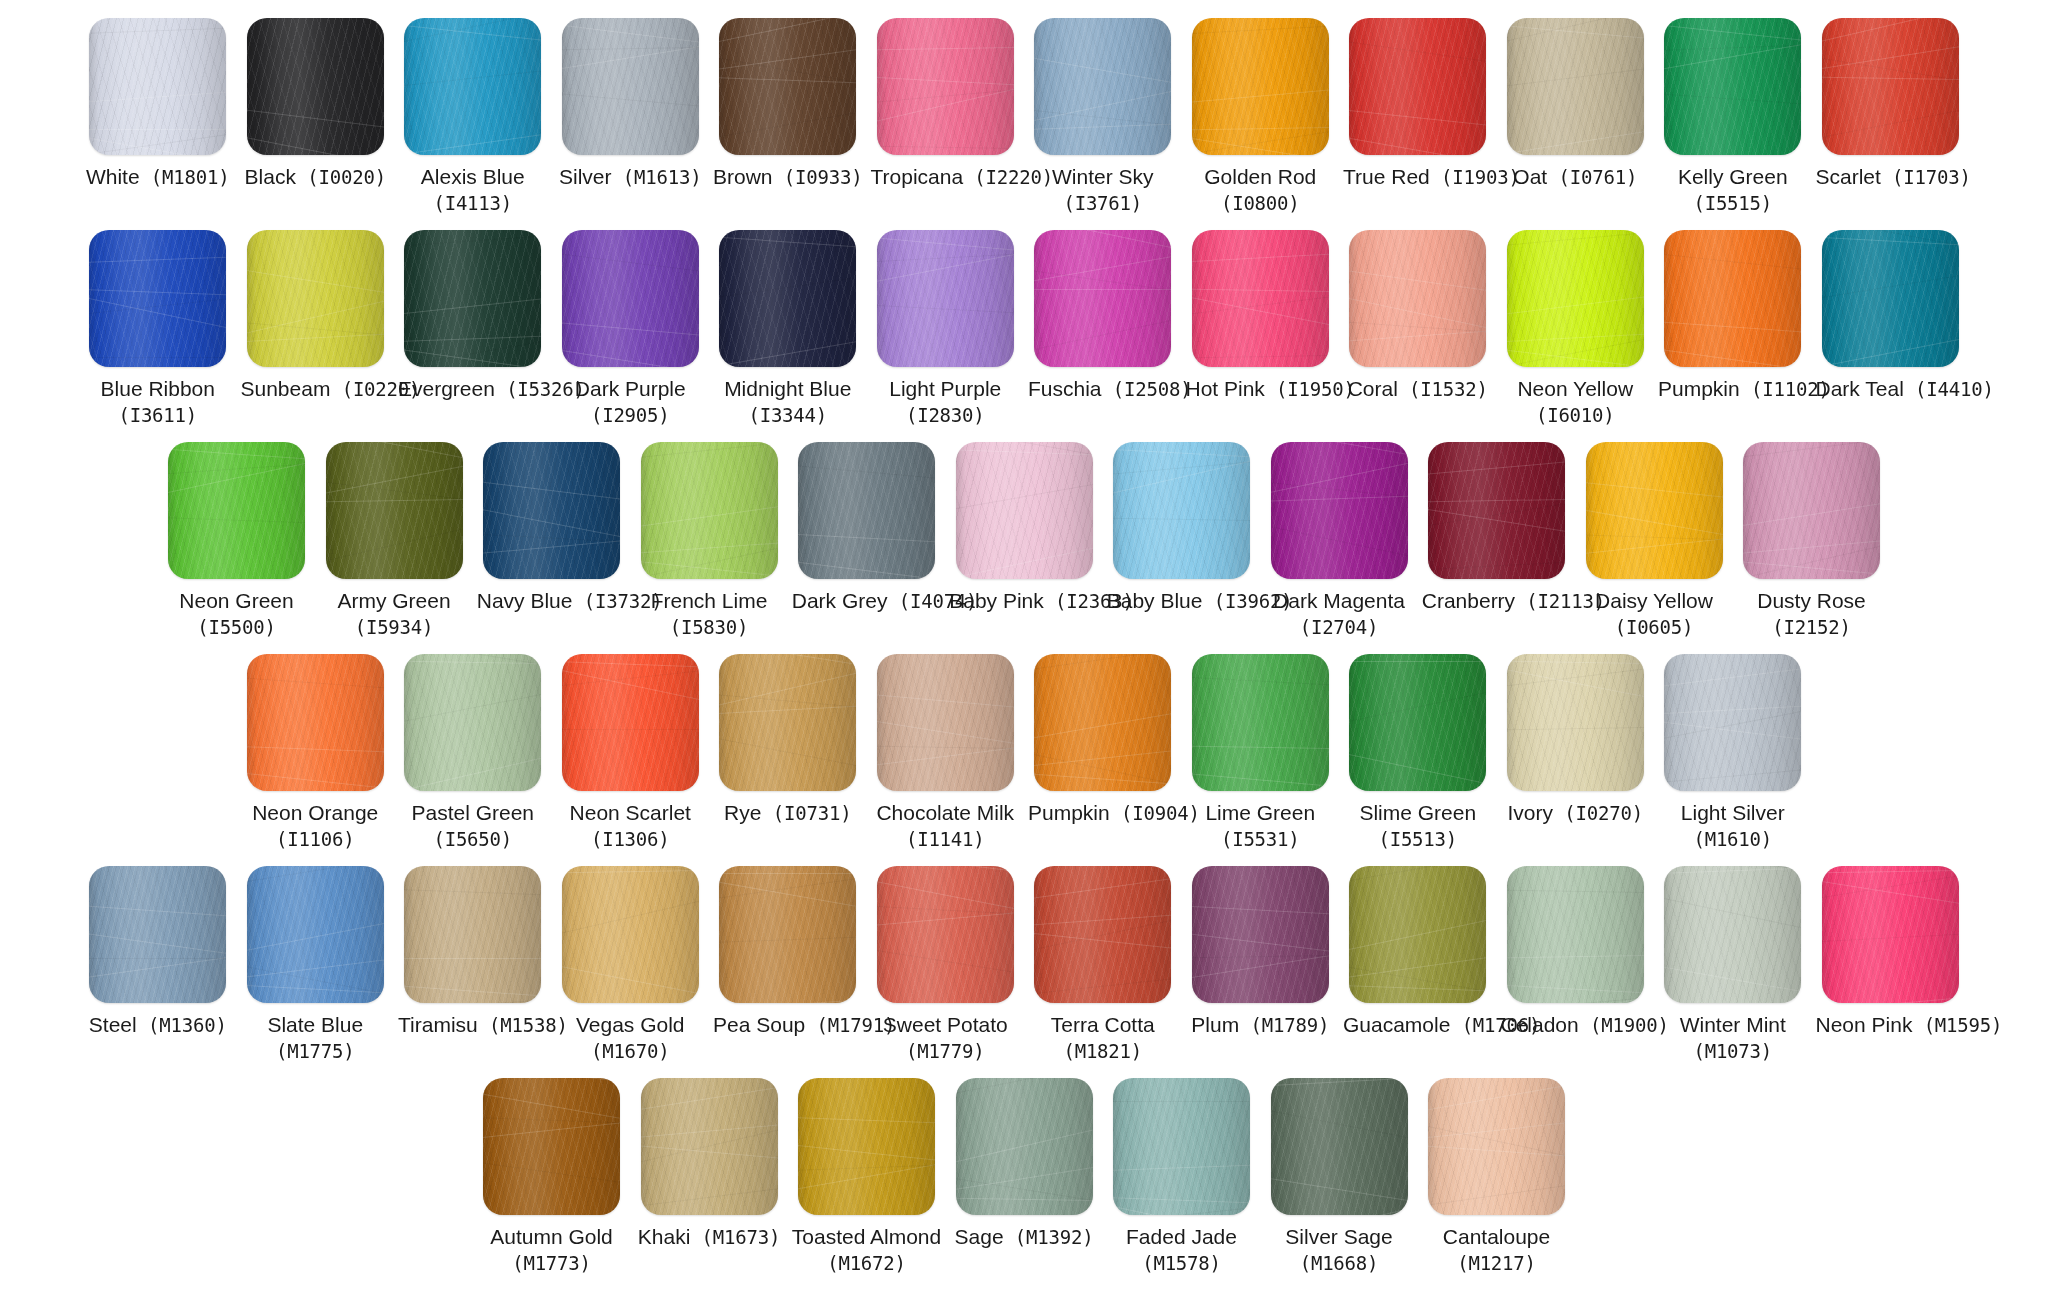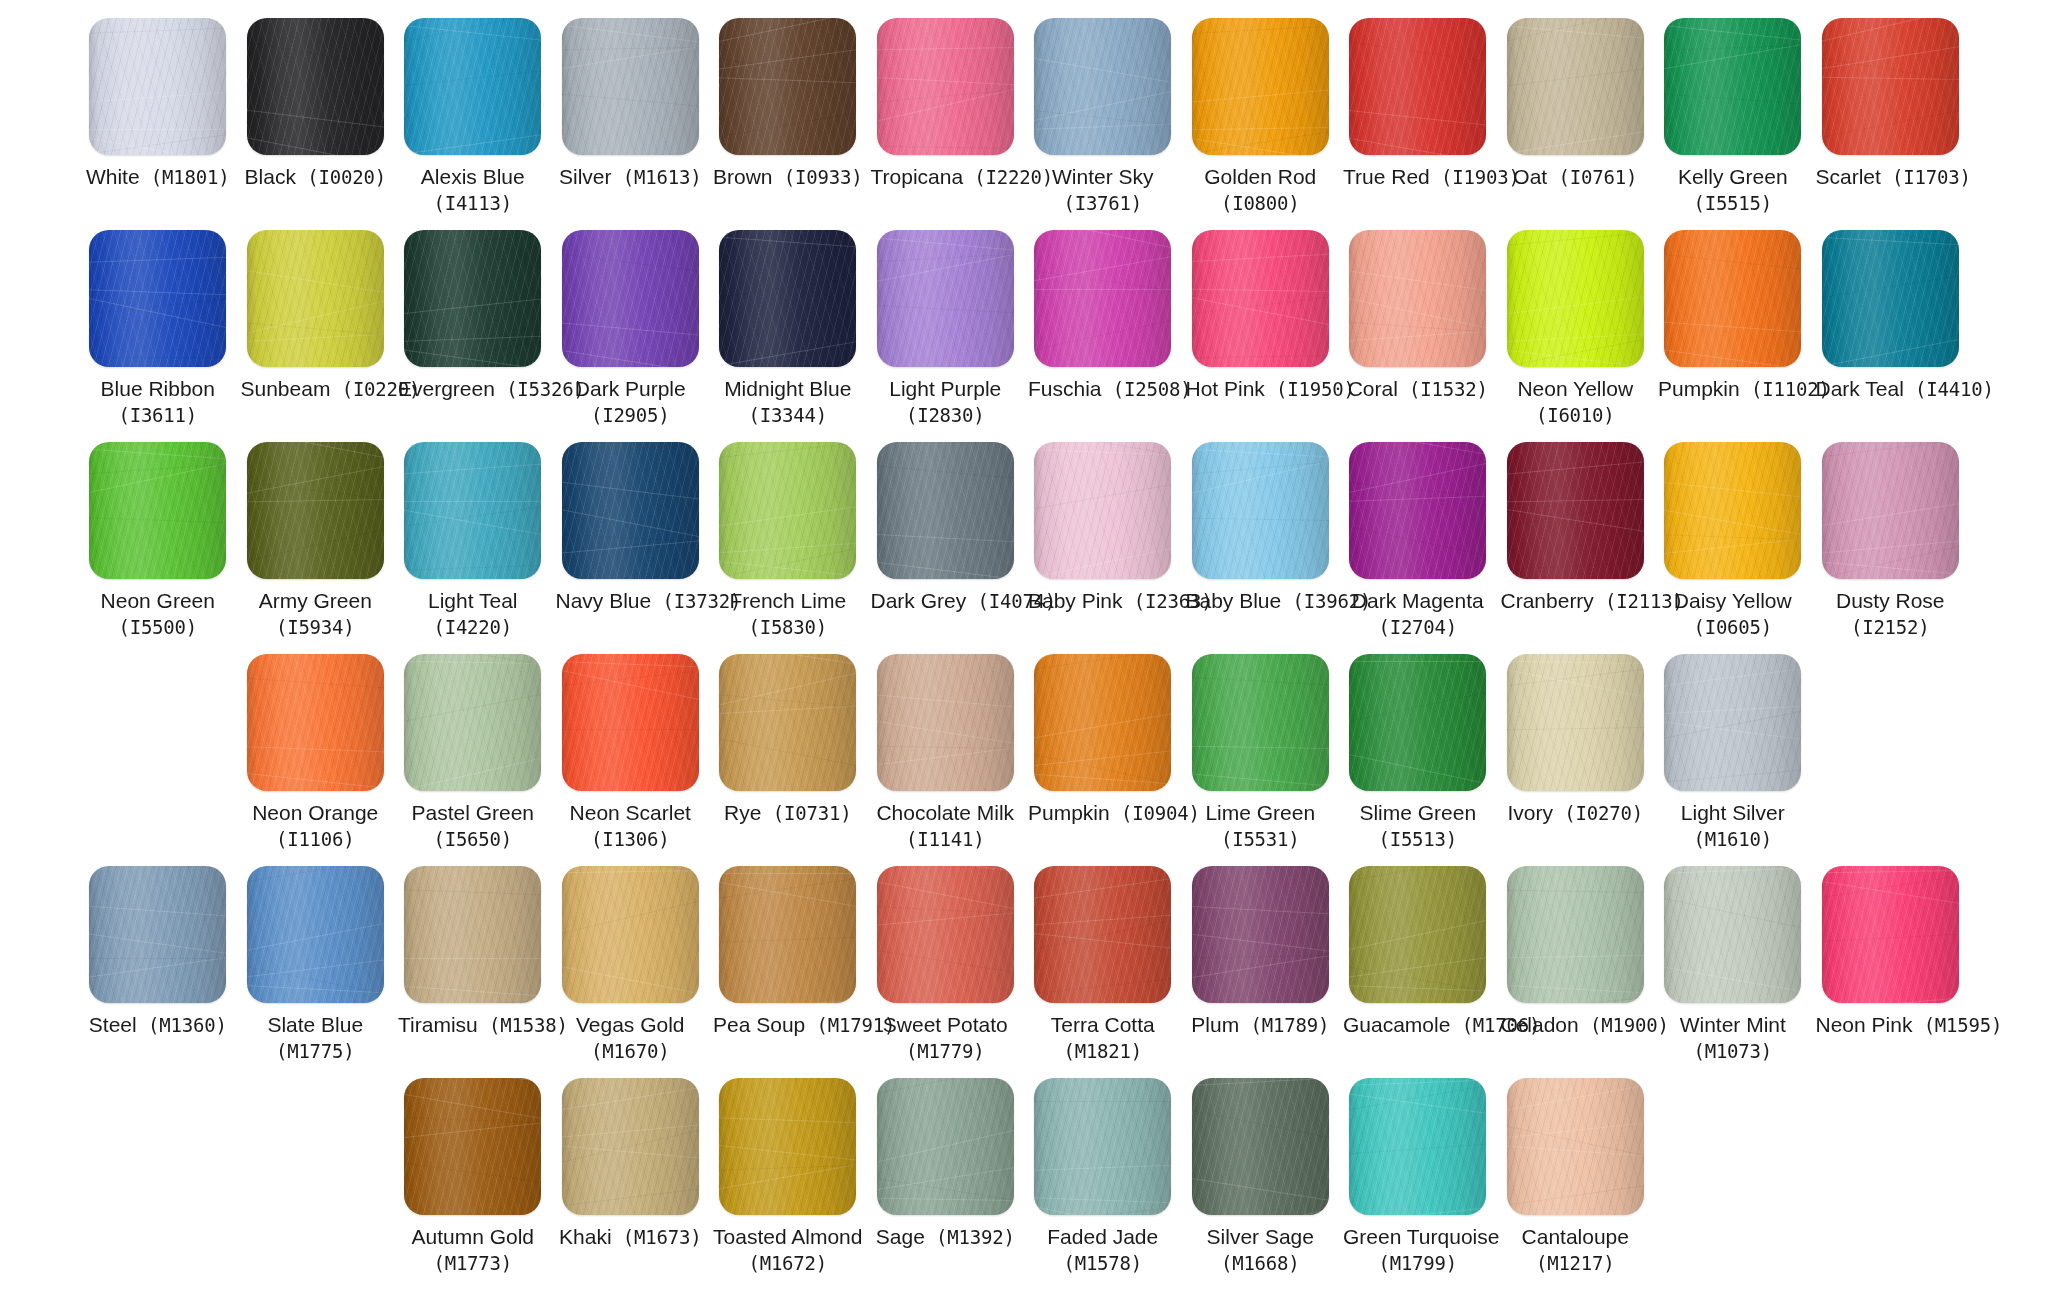--- a/index.html
+++ b/index.html
@@ -495,35 +495,20 @@
           <div class="strand dark" style="top: 36%; transform: rotate(7deg); opacity: 0.3;"></div>
           <div class="strand" style="top: 42%; transform: rotate(-1deg); opacity: 0.42;"></div>
           <div class="sheen"></div>
         </div>
         <div class="swatch-caption">
           <span class="cap-line swatch-name">Army Green</span>
           <span class="cap-line swatch-code">(I5934)</span>
         </div>
       </div>
       <div class="swatch-cell">
-        <div class="swatch-tile" style="background: rgb(63, 168, 191);">
-          <div class="fibres"></div>
-          <div class="strand" style="top: 43%; transform: rotate(0deg); opacity: 0.42;"></div>
-          <div class="strand dark" style="top: 91%; transform: rotate(-2deg); opacity: 0.3;"></div>
-          <div class="strand" style="top: 19%; transform: rotate(-4deg); opacity: 0.42;"></div>
-          <div class="strand dark" style="top: 53%; transform: rotate(-8deg); opacity: 0.3;"></div>
-          <div class="strand" style="top: 59%; transform: rotate(10deg); opacity: 0.42;"></div>
-          <div class="sheen"></div>
-        </div>
-        <div class="swatch-caption">
-          <span class="cap-line swatch-name">Light Teal</span>
-          <span class="cap-line swatch-code">(I4220)</span>
-        </div>
-      </div>
-      <div class="swatch-cell">
         <div class="swatch-tile" style="background: rgb(23, 69, 111);">
           <div class="fibres"></div>
           <div class="strand" style="top: 60%; transform: rotate(11deg); opacity: 0.42;"></div>
           <div class="strand dark" style="top: 108%; transform: rotate(9deg); opacity: 0.3;"></div>
           <div class="strand" style="top: 36%; transform: rotate(7deg); opacity: 0.42;"></div>
           <div class="strand dark" style="top: 70%; transform: rotate(3deg); opacity: 0.3;"></div>
           <div class="strand" style="top: 76%; transform: rotate(-5deg); opacity: 0.42;"></div>
           <div class="sheen"></div>
         </div>
         <div class="swatch-caption">
@@ -1050,35 +1035,20 @@
           <div class="strand dark" style="top: -4%; transform: rotate(5deg); opacity: 0.3;"></div>
           <div class="strand" style="top: 2%; transform: rotate(-3deg); opacity: 0.42;"></div>
           <div class="sheen"></div>
         </div>
         <div class="swatch-caption">
           <span class="cap-line swatch-name">Silver Sage</span>
           <span class="cap-line swatch-code">(M1668)</span>
         </div>
       </div>
       <div class="swatch-cell">
-        <div class="swatch-tile" style="background: rgb(63, 198, 191);">
-          <div class="fibres"></div>
-          <div class="strand" style="top: 3%; transform: rotate(-2deg); opacity: 0.42;"></div>
-          <div class="strand dark" style="top: 51%; transform: rotate(-4deg); opacity: 0.3;"></div>
-          <div class="strand" style="top: 99%; transform: rotate(-6deg); opacity: 0.42;"></div>
-          <div class="strand dark" style="top: 13%; transform: rotate(-10deg); opacity: 0.3;"></div>
-          <div class="strand" style="top: 19%; transform: rotate(8deg); opacity: 0.42;"></div>
-          <div class="sheen"></div>
-        </div>
-        <div class="swatch-caption">
-          <span class="cap-line swatch-name">Green Turquoise</span>
-          <span class="cap-line swatch-code">(M1799)</span>
-        </div>
-      </div>
-      <div class="swatch-cell">
         <div class="swatch-tile" style="background: rgb(238, 192, 163);">
           <div class="fibres"></div>
           <div class="strand" style="top: 37%; transform: rotate(-6deg); opacity: 0.42;"></div>
           <div class="strand dark" style="top: 85%; transform: rotate(-8deg); opacity: 0.3;"></div>
           <div class="strand" style="top: 13%; transform: rotate(-10deg); opacity: 0.42;"></div>
           <div class="strand dark" style="top: 47%; transform: rotate(12deg); opacity: 0.3;"></div>
           <div class="strand" style="top: 53%; transform: rotate(4deg); opacity: 0.42;"></div>
           <div class="sheen"></div>
         </div>
         <div class="swatch-caption">

